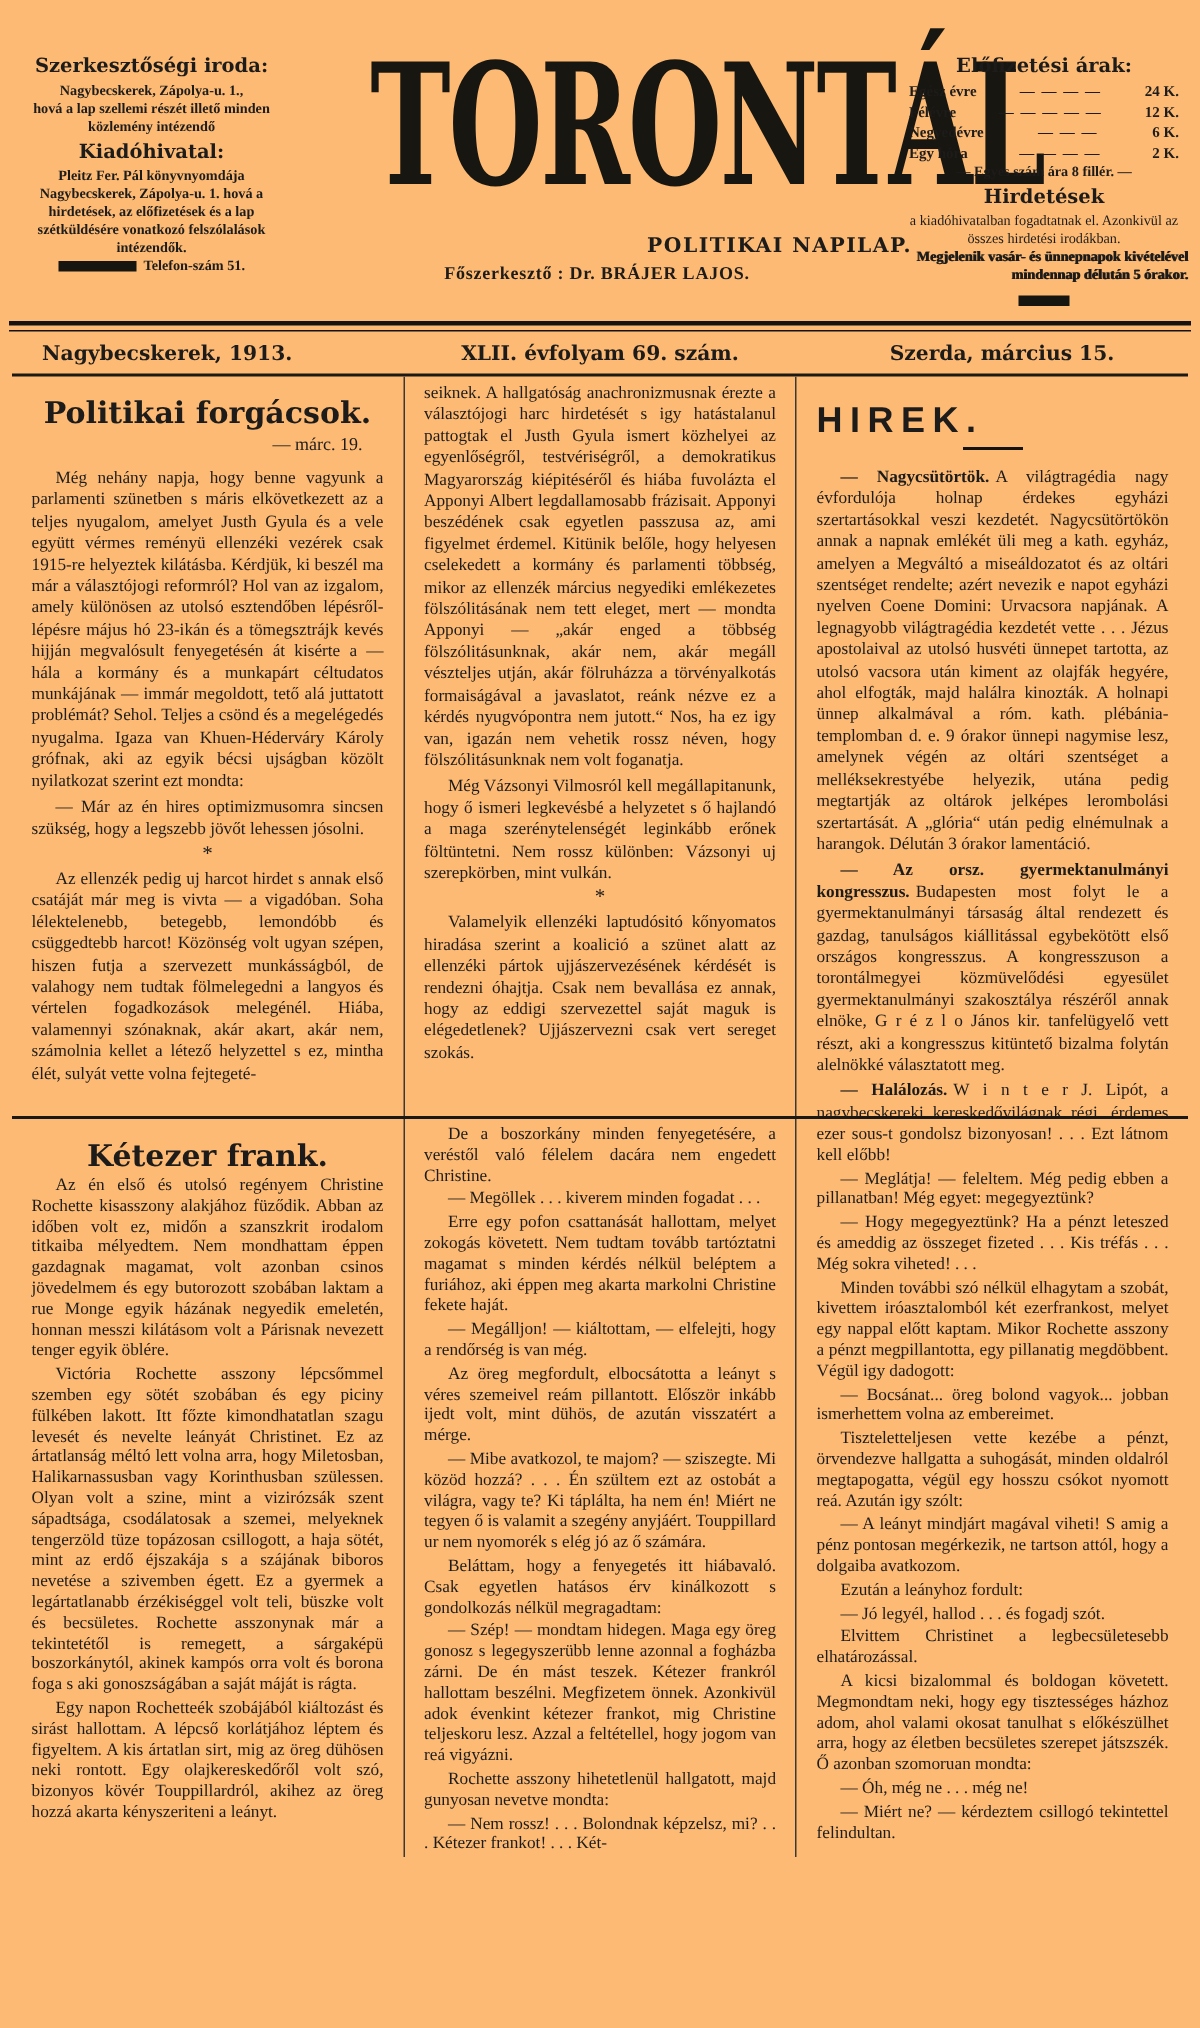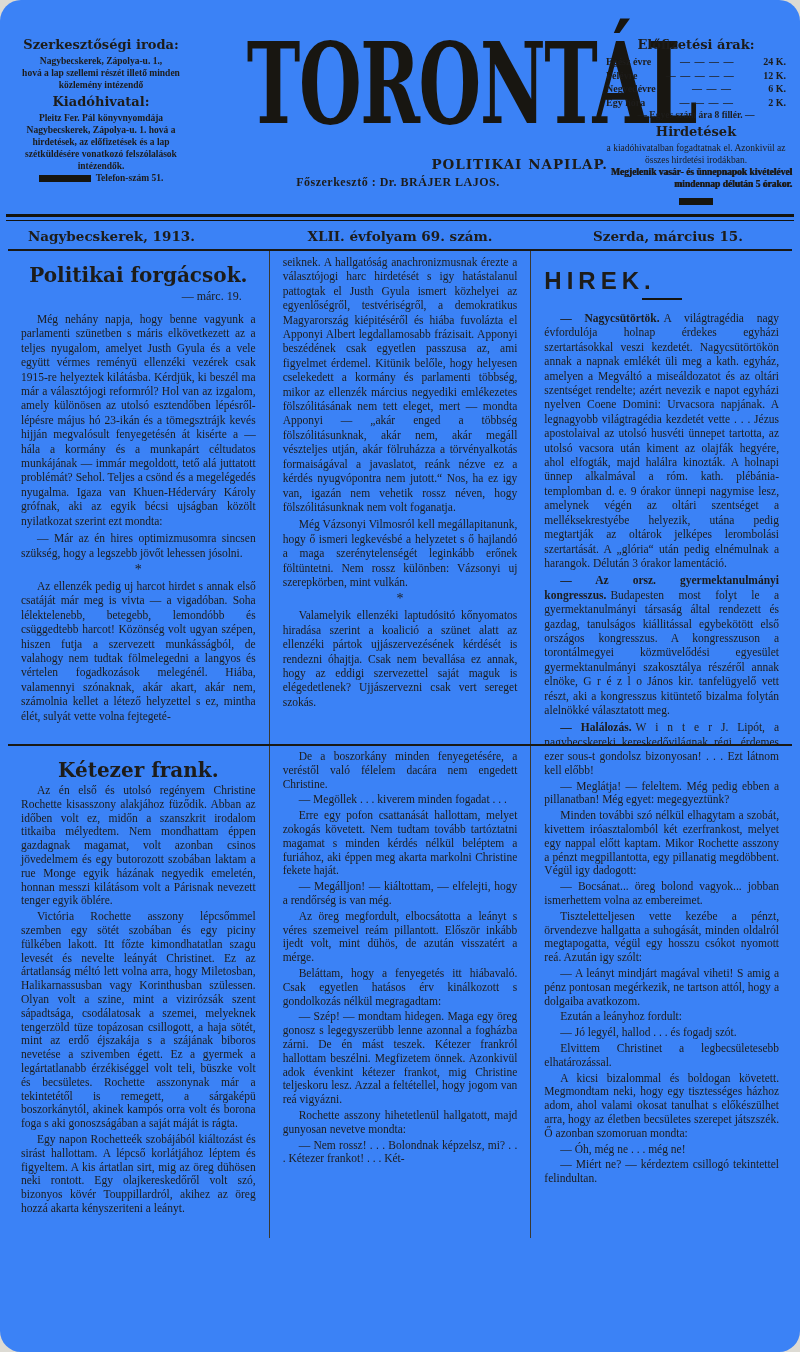--- a/index.html
+++ b/index.html
@@ -1,20 +1,19 @@
 <!DOCTYPE html>
 <html><head>
 <meta charset="utf-8">
 <style>
   html,body { margin:0; padding:0; background:#dddbd4; }
   .page {
     position:relative; width:800px; height:1352px; margin:0 auto;
-    background:#3b82f6; color:#1d1c1a; overflow:hidden; box-sizing:border-box;
+    background:#fdba74; color:#1d1c1a; overflow:hidden; box-sizing:border-box;
     font-family:"Liberation Serif", serif;
-    border-radius:21px;
   }
   
   .masthead { position:relative; height:214px; }
   .mh-left  { position:absolute; left:12px;  top:34px; width:178px; text-align:center; }
   .mh-right { position:absolute; right:8px;  top:34px; width:192px; text-align:center; }
   .mh-box-title { font-family:"DejaVu Serif", serif; font-weight:bold; font-size:13px; margin:3px 0 3px; }
   .mh-line { font-size:9.5px; line-height:12px; }
   .mh-line.bold { font-weight:bold; }
   .smudged { font-weight:bold; text-shadow:0.6px 0 0 #1d1c1a;text-align:right; }
   .ink-bar { display:inline-block; vertical-align:middle; background:#16150f; height:7px; width:52px; margin-right:5px; }
@@ -165,29 +164,31 @@
       <p>Victória Rochette asszony lépcsőmmel szemben egy sötét szobában és egy piciny fülkében lakott. Itt főzte kimondhatatlan szagu levesét és nevelte leányát Christinet. Ez az ártatlanság méltó lett volna arra, hogy Miletosban, Halikarnassusban vagy Korinthusban szülessen. Olyan volt a szine, mint a vizirózsák szent sápadtsága, csodálatosak a szemei, melyeknek tengerzöld tüze topázosan csillogott, a haja sötét, mint az erdő éjszakája s a szájának biboros nevetése a szivemben égett. Ez a gyermek a legártatlanabb érzékiséggel volt teli, büszke volt és becsületes. Rochette asszonynak már a tekintetétől is remegett, a sárgaképü boszorkánytól, akinek kampós orra volt és borona foga s aki gonoszságában a saját máját is rágta.</p>
       <p>Egy napon Rochetteék szobájából kiáltozást és sirást hallottam. A lépcső korlátjához léptem és figyeltem. A kis ártatlan sirt, mig az öreg dühösen neki rontott. Egy olajkereskedőről volt szó, bizonyos kövér Touppillardról, akihez az öreg hozzá akarta kényszeriteni a leányt.</p>
     </section>
 
     <section class="col">
       <p>De a boszorkány minden fenyegetésére, a veréstől való félelem dacára nem engedett Christine.</p>
       <p>— Megöllek . . . kiverem minden fogadat . . .</p>
       <p>Erre egy pofon csattanását hallottam, melyet zokogás követett. Nem tudtam tovább tartóztatni magamat s minden kérdés nélkül beléptem a furiához, aki éppen meg akarta markolni Christine fekete haját.</p>
       <p>— Megálljon! — kiáltottam, — elfelejti, hogy a rendőrség is van még.</p>
       <p>Az öreg megfordult, elbocsátotta a leányt s véres szemeivel reám pillantott. Először inkább ijedt volt, mint dühös, de azután visszatért a mérge.</p>
+      <p>— Mibe avatkozol, te majom? — sziszegte. Mi közöd hozzá? . . . Én szültem ezt az ostobát a világra, vagy te? Ki táplálta, ha nem én! Miért ne tegyen ő is valamit a szegény anyjáért. Touppillard ur nem nyomorék s elég jó az ő számára.</p>
       <p>Beláttam, hogy a fenyegetés itt hiábavaló. Csak egyetlen hatásos érv kinálkozott s gondolkozás nélkül megragadtam:</p>
       <p>— Szép! — mondtam hidegen. Maga egy öreg gonosz s legegyszerübb lenne azonnal a fogházba zárni. De én mást teszek. Kétezer frankról hallottam beszélni. Megfizetem önnek. Azonkivül adok évenkint kétezer frankot, mig Christine teljeskoru lesz. Azzal a feltétellel, hogy jogom van reá vigyázni.</p>
       <p>Rochette asszony hihetetlenül hallgatott, majd gunyosan nevetve mondta:</p>
       <p>— Nem rossz! . . . Bolondnak képzelsz, mi? . . . Kétezer frankot! . . . Két-</p>
     </section>
 
     <section class="col">
       <p class="noindent">ezer sous-t gondolsz bizonyosan! . . . Ezt látnom kell előbb!</p>
       <p>— Meglátja! — feleltem. Még pedig ebben a pillanatban! Még egyet: megegyeztünk?</p>
+      <p>— Hogy megegyeztünk? Ha a pénzt leteszed és ameddig az összeget fizeted . . . Kis tréfás . . . Még sokra viheted! . . .</p>
       <p>Minden további szó nélkül elhagytam a szobát, kivettem iróasztalomból két ezerfrankost, melyet egy nappal előtt kaptam. Mikor Rochette asszony a pénzt megpillantotta, egy pillanatig megdöbbent. Végül igy dadogott:</p>
       <p>— Bocsánat... öreg bolond vagyok... jobban ismerhettem volna az embereimet.</p>
       <p>Tiszteletteljesen vette kezébe a pénzt, örvendezve hallgatta a suhogását, minden oldalról megtapogatta, végül egy hosszu csókot nyomott reá. Azután igy szólt:</p>
       <p>— A leányt mindjárt magával viheti! S amig a pénz pontosan megérkezik, ne tartson attól, hogy a dolgaiba avatkozom.</p>
       <p>Ezután a leányhoz fordult:</p>
       <p>— Jó legyél, hallod . . . és fogadj szót.</p>
       <p>Elvittem Christinet a legbecsületesebb elhatározással.</p>
       <p>A kicsi bizalommal és boldogan követett. Megmondtam neki, hogy egy tisztességes házhoz adom, ahol valami okosat tanulhat s előkészülhet arra, hogy az életben becsületes szerepet játszszék. Ő azonban szomoruan mondta:</p>
       <p>— Óh, még ne . . . még ne!</p>
       <p>— Miért ne? — kérdeztem csillogó tekintettel felindultan.</p>

